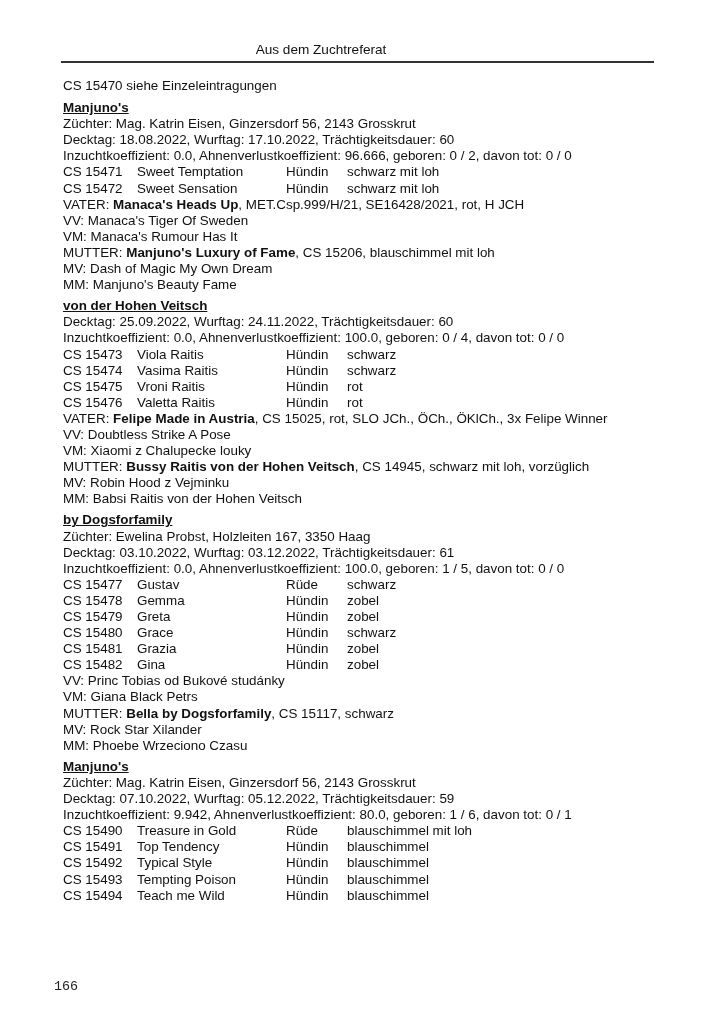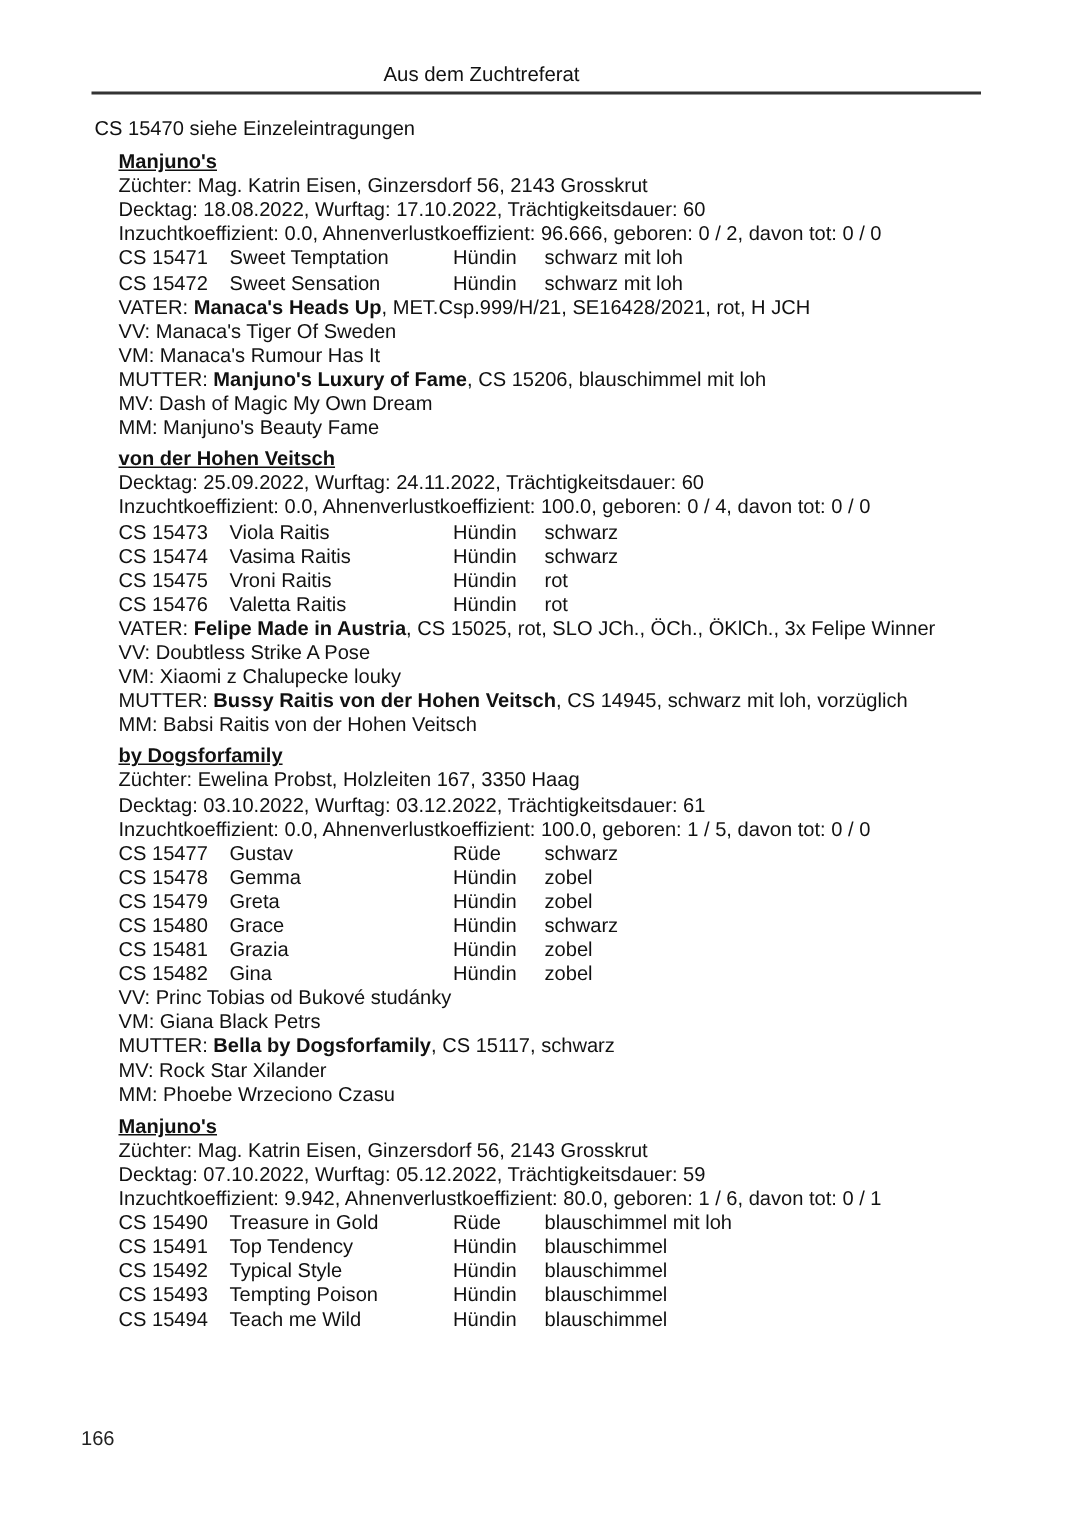--- a/index.html
+++ b/index.html
@@ -5,31 +5,31 @@
     html, body { margin: 0; padding: 0; background: #ffffff; }
     body { width: 722px; height: 1024px; position: relative; overflow: hidden;
       font-family: "Liberation Sans", sans-serif; color: #111111; }
     .header-title { position: absolute; top: 42px; left: 0; width: 642px; text-align: center;
       font-size: 13.6px; line-height: 16px; }
     .header-rule { position: absolute; top: 61px; left: 61px; width: 593px; height: 0;
       border-top: 2px solid #333333; }
     .content { position: absolute; top: 78px; left: 63px; width: 600px;
       font-size: 13.4px; line-height: 16.1px; }
     .intro { margin: 0 0 6px 0; }
-    .litter { margin: 0 0 5px 16px; }
+    .litter { margin: 0 0 5px 0; }
     .kennel { font-weight: bold; text-decoration: underline; display: block; }
     .line { display: block; white-space: nowrap; }
     .pup { display: flex; white-space: nowrap; }
     .pup .c-id { width: 74px; }
     .pup .c-name { width: 149px; }
     .pup .c-sex { width: 61px; }
     .pup .c-color { flex: 1; }
     b { font-weight: bold; }
-    .page-number { position: absolute; top: 951px; left: 54px; font-size: 13.4px;
-      font-family: Liberation Sans, sans-serif; color: #222; }
+    .page-number { position: absolute; top: 979px; left: 54px; font-size: 13.4px;
+      font-family: Liberation Mono, monospace; color: #222; }
   </style>
 </head>
 <body>
 
 <div class="header-title">Aus dem Zuchtreferat</div>
 <div class="header-rule"></div>
 
 <div class="content">
   <div class="intro line">CS 15470 siehe Einzeleintragungen</div>
 
@@ -83,20 +83,21 @@
     <div class="pup">
       <span class="c-id">CS 15476</span>
       <span class="c-name">Valetta Raitis</span>
       <span class="c-sex">Hündin</span>
       <span class="c-color">rot</span>
     </div>
     <span class="line"><span>VATER: </span><b>Felipe Made in Austria</b><span>, CS 15025, rot, SLO JCh., ÖCh., ÖKlCh., 3x Felipe Winner</span></span>
     <span class="line">VV: Doubtless Strike A Pose</span>
     <span class="line">VM: Xiaomi z Chalupecke louky</span>
     <span class="line"><span>MUTTER: </span><b>Bussy Raitis von der Hohen Veitsch</b><span>, CS 14945, schwarz mit loh, vorzüglich</span></span>
+    <span class="line">MV: Robin Hood z Vejminku</span>
     <span class="line">MM: Babsi Raitis von der Hohen Veitsch</span>
   </div>
 
   <div class="litter">
     <span class="kennel">by Dogsforfamily</span>
     <span class="line">Züchter: Ewelina Probst, Holzleiten 167, 3350 Haag</span>
     <span class="line">Decktag: 03.10.2022, Wurftag: 03.12.2022, Trächtigkeitsdauer: 61</span>
     <span class="line">Inzuchtkoeffizient: 0.0, Ahnenverlustkoeffizient: 100.0, geboren: 1 / 5, davon tot: 0 / 0</span>
     <div class="pup">
       <span class="c-id">CS 15477</span>

